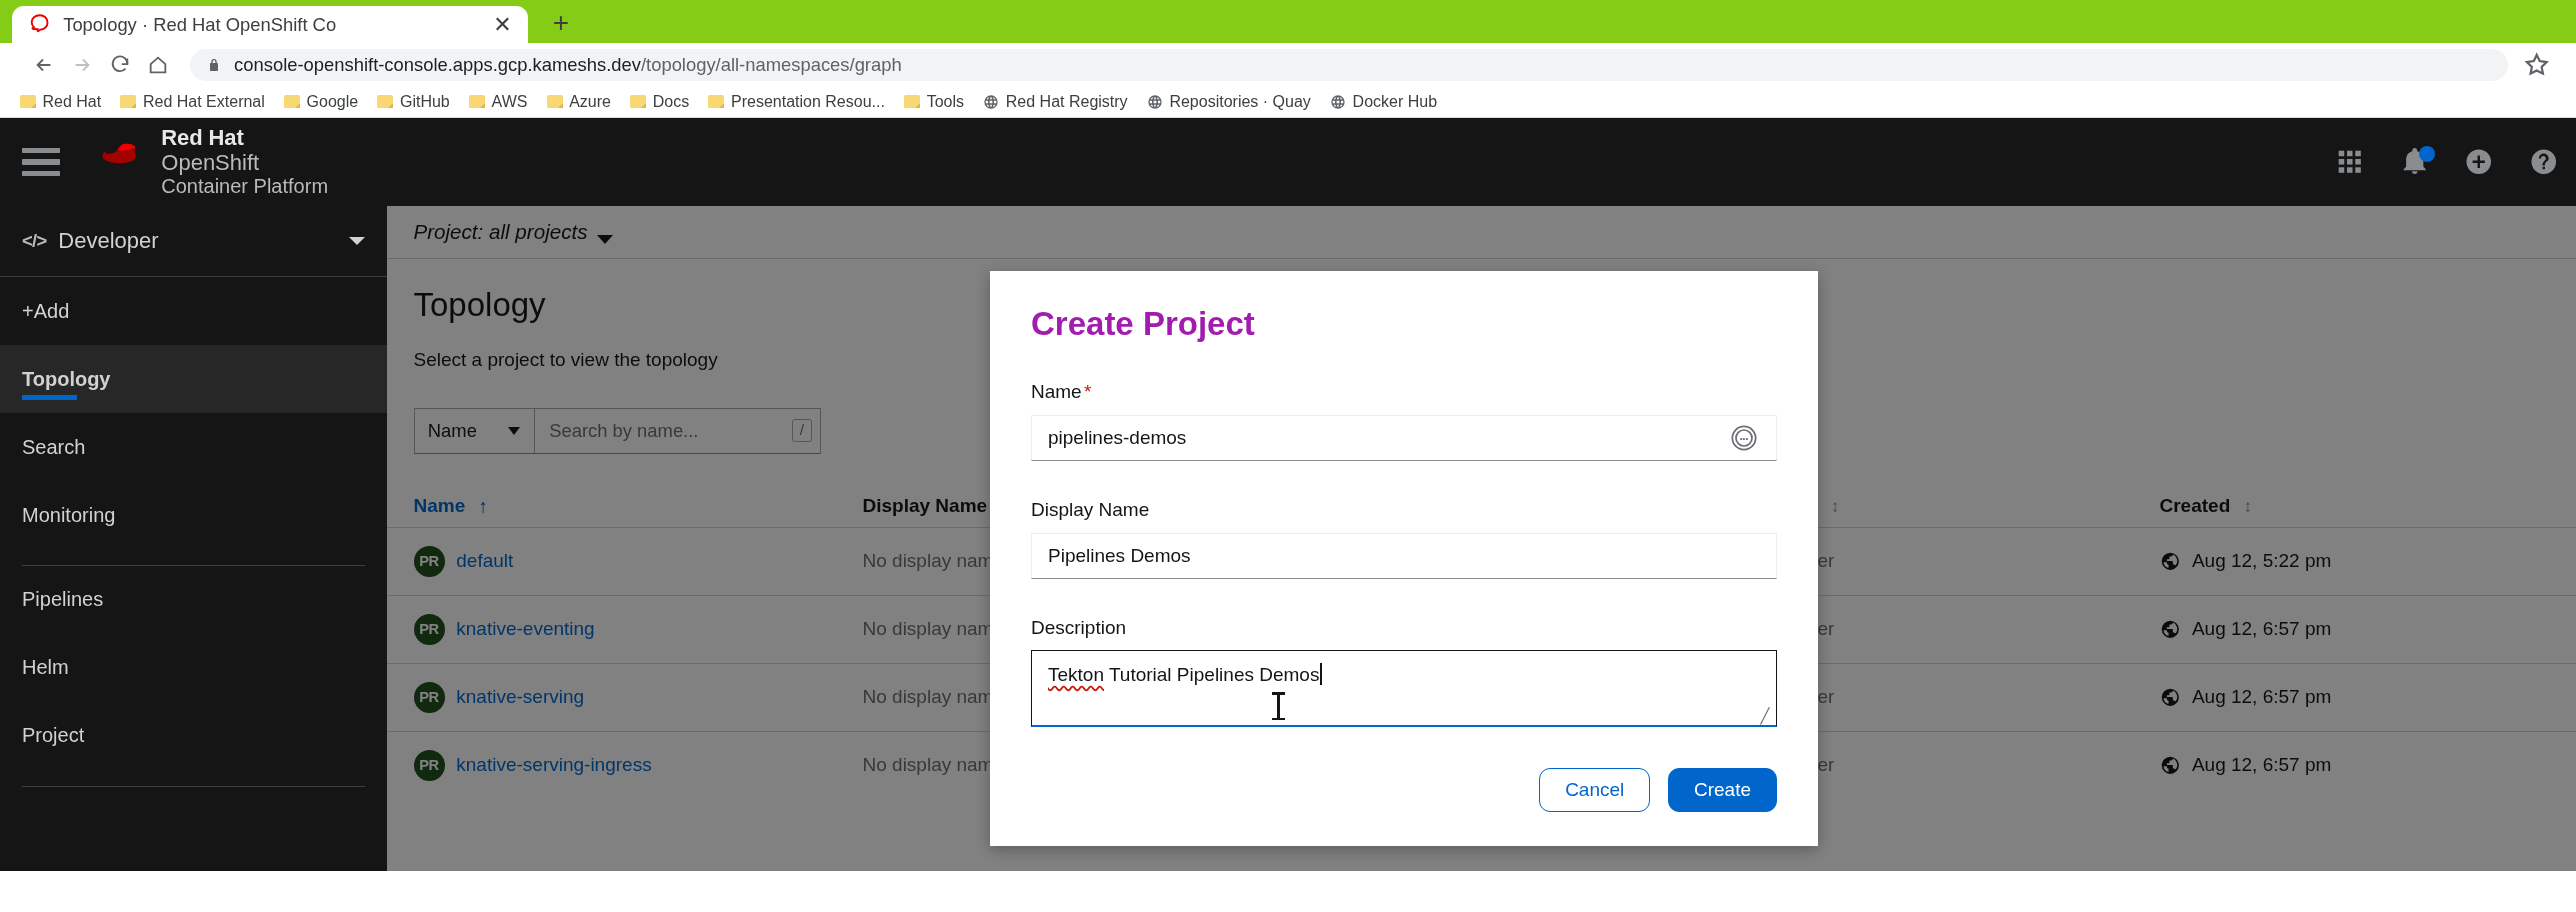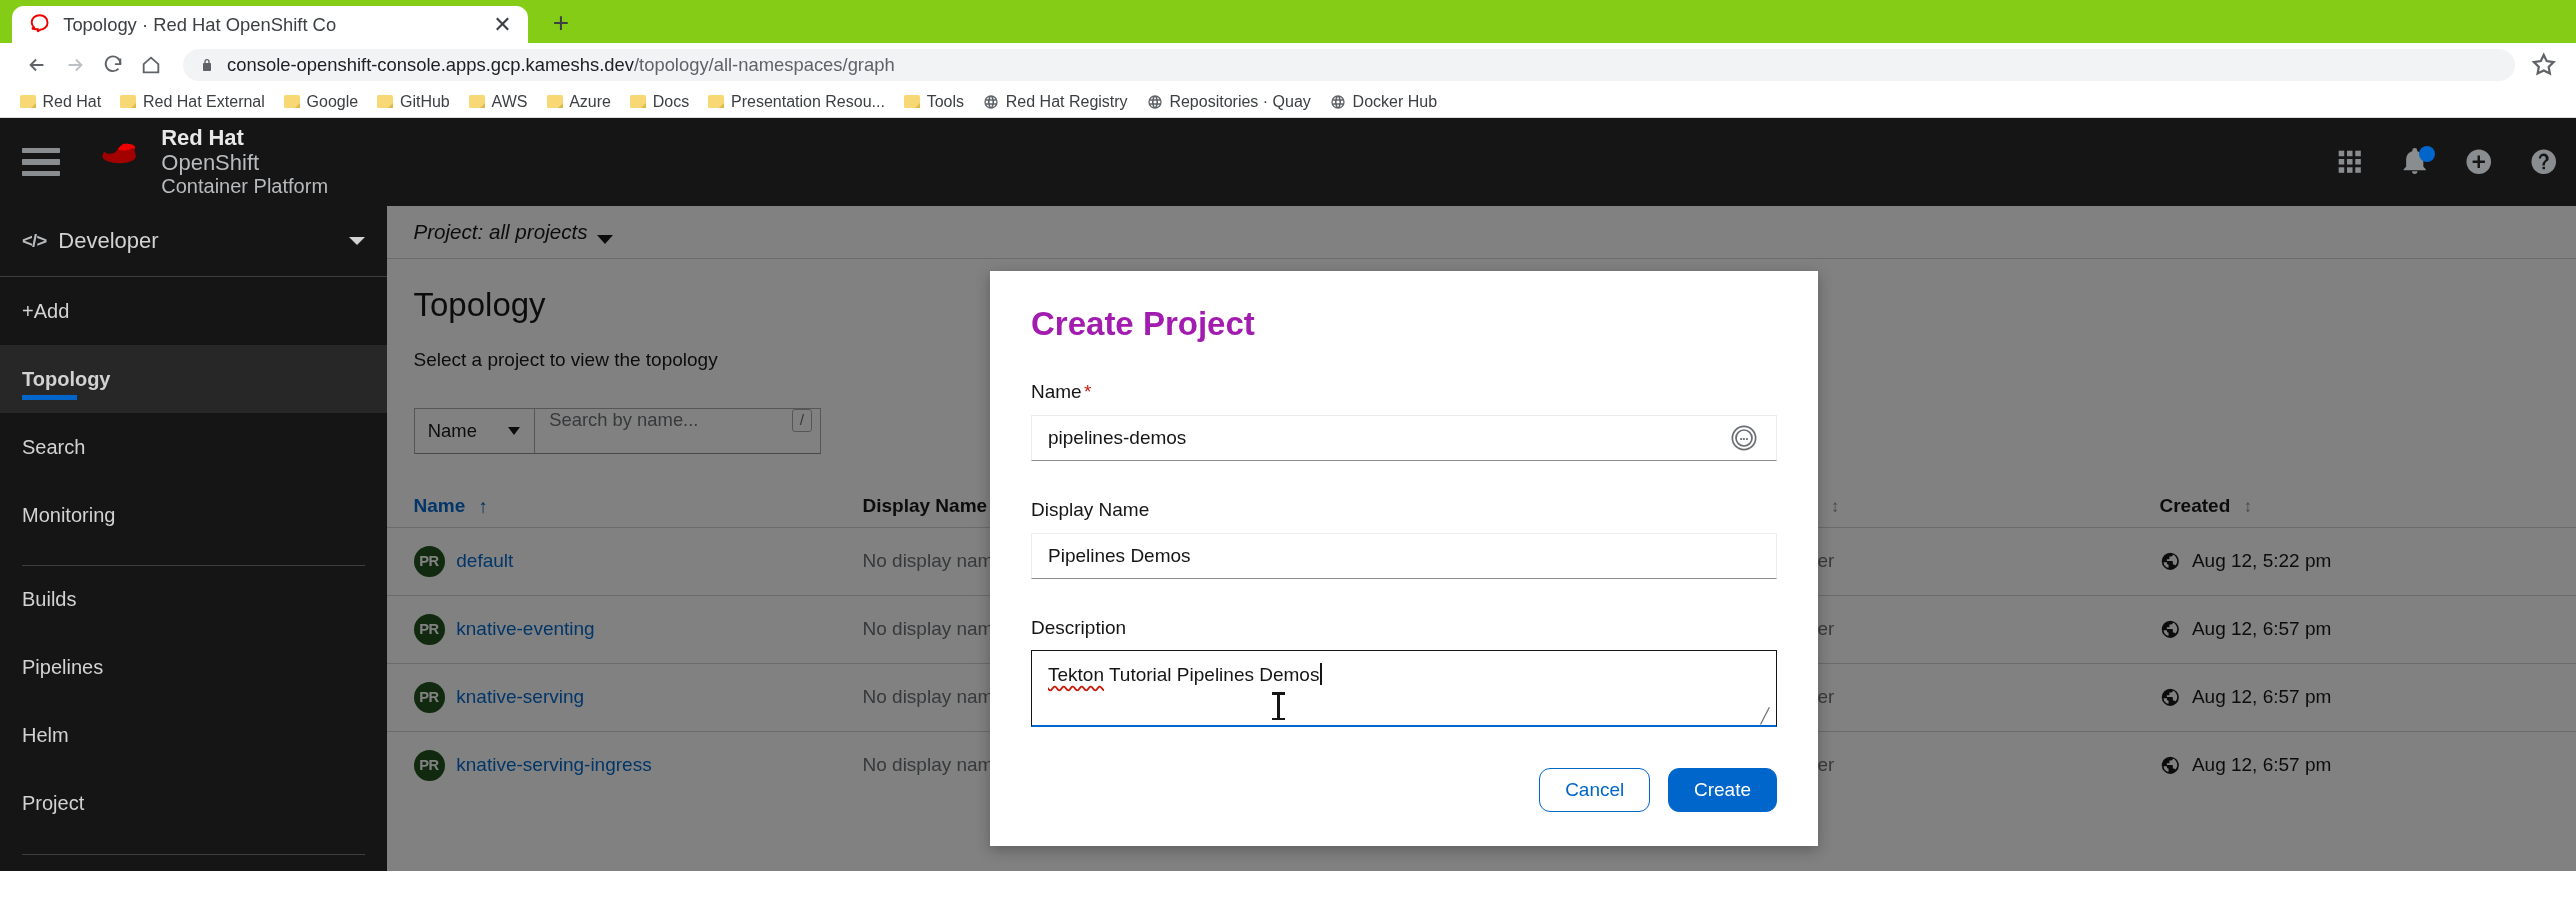--- a/index.html
+++ b/index.html
@@ -29,21 +29,21 @@
     font-size: 18.4px; color: #3c4043; white-space: nowrap;
     overflow: hidden; flex: 1;
     -webkit-mask-image: linear-gradient(to right, #000 86%, transparent 100%);
     mask-image: linear-gradient(to right, #000 86%, transparent 100%);
   }
   .tab-close { font-size: 22px; color: #3c4043; line-height: 1; cursor: pointer; font-weight: 400; }
   .newtab { font-size: 28px; color: #3c4043; margin-left: 25px; margin-bottom: 4.4px; cursor: pointer; font-weight: 300; }
 
   .navbar {
     height: 43px; background: #fff;
-    display: flex; align-items: center; padding: 0 18px; gap: 0;
+    display: flex; align-items: center; padding: 0 25px; gap: 0;
   }
   .navbtn {
     width: 38px; height: 38px; display: flex; align-items: center;
     justify-content: center; color: #5f6368; cursor: pointer; flex: 0 0 auto;
   }
   .navbtn.disabled { color: #bdc1c6; }
   .navbtn svg { width: 22px; height: 22px; }
   .omnibox {
     flex: 1; height: 32px; background: #f1f3f4; border-radius: 16px;
     display: flex; align-items: center; padding: 0 16px; gap: 11.8px;
@@ -155,21 +155,21 @@
     width: 121px; border: 0.7px solid #a9a9a9; border-bottom: 1.5px solid #8a8d90;
     background: #fff; display: flex; align-items: center; justify-content: space-between;
     padding: 0 13.3px; font-size: 18.4px; color: #151515; cursor: pointer;
   }
   .filter-caret {
     width: 0; height: 0; border-left: 6.6px solid transparent;
     border-right: 6.6px solid transparent; border-top: 8px solid #151515;
   }
   .search-wrap {
     width: 286px; border: 0.7px solid #a9a9a9; border-left: none;
-    border-bottom: 1.5px solid #8a8d90; display: flex; align-items: flex-start;
+    border-bottom: 1.5px solid #8a8d90; display: flex; align-items: center;
     padding: 0 11.8px 0 14.7px; background: #fff;
   }
   .search-wrap input {
     flex: 1; border: none; outline: none; font-size: 18.4px; color: #151515;
     font-family: "Liberation Sans", sans-serif; background: transparent;
   }
   .search-wrap input::placeholder { color: #6a6e73; }
   .kbd {
     border: 0.7px solid #a9a9a9; border-radius: 2.9px; font-size: 15.5px;
     color: #6a6e73; padding: 1.5px 6.6px; line-height: 1.2;
@@ -447,23 +447,20 @@
             <span>Topology</span>
           </div>
         <div class="navitem">
             <span>Search</span>
           </div>
         <div class="navitem">
             <span>Monitoring</span>
           </div>
         <div class="nav-divider"></div>
         <div class="navitem">
-            <span>Builds</span>
-          </div>
-        <div class="navitem">
             <span>Pipelines</span>
           </div>
         <div class="navitem">
             <span>Helm</span>
           </div>
         <div class="navitem">
             <span>Project</span>
           </div>
         <div class="nav-divider"></div>
       </div>

